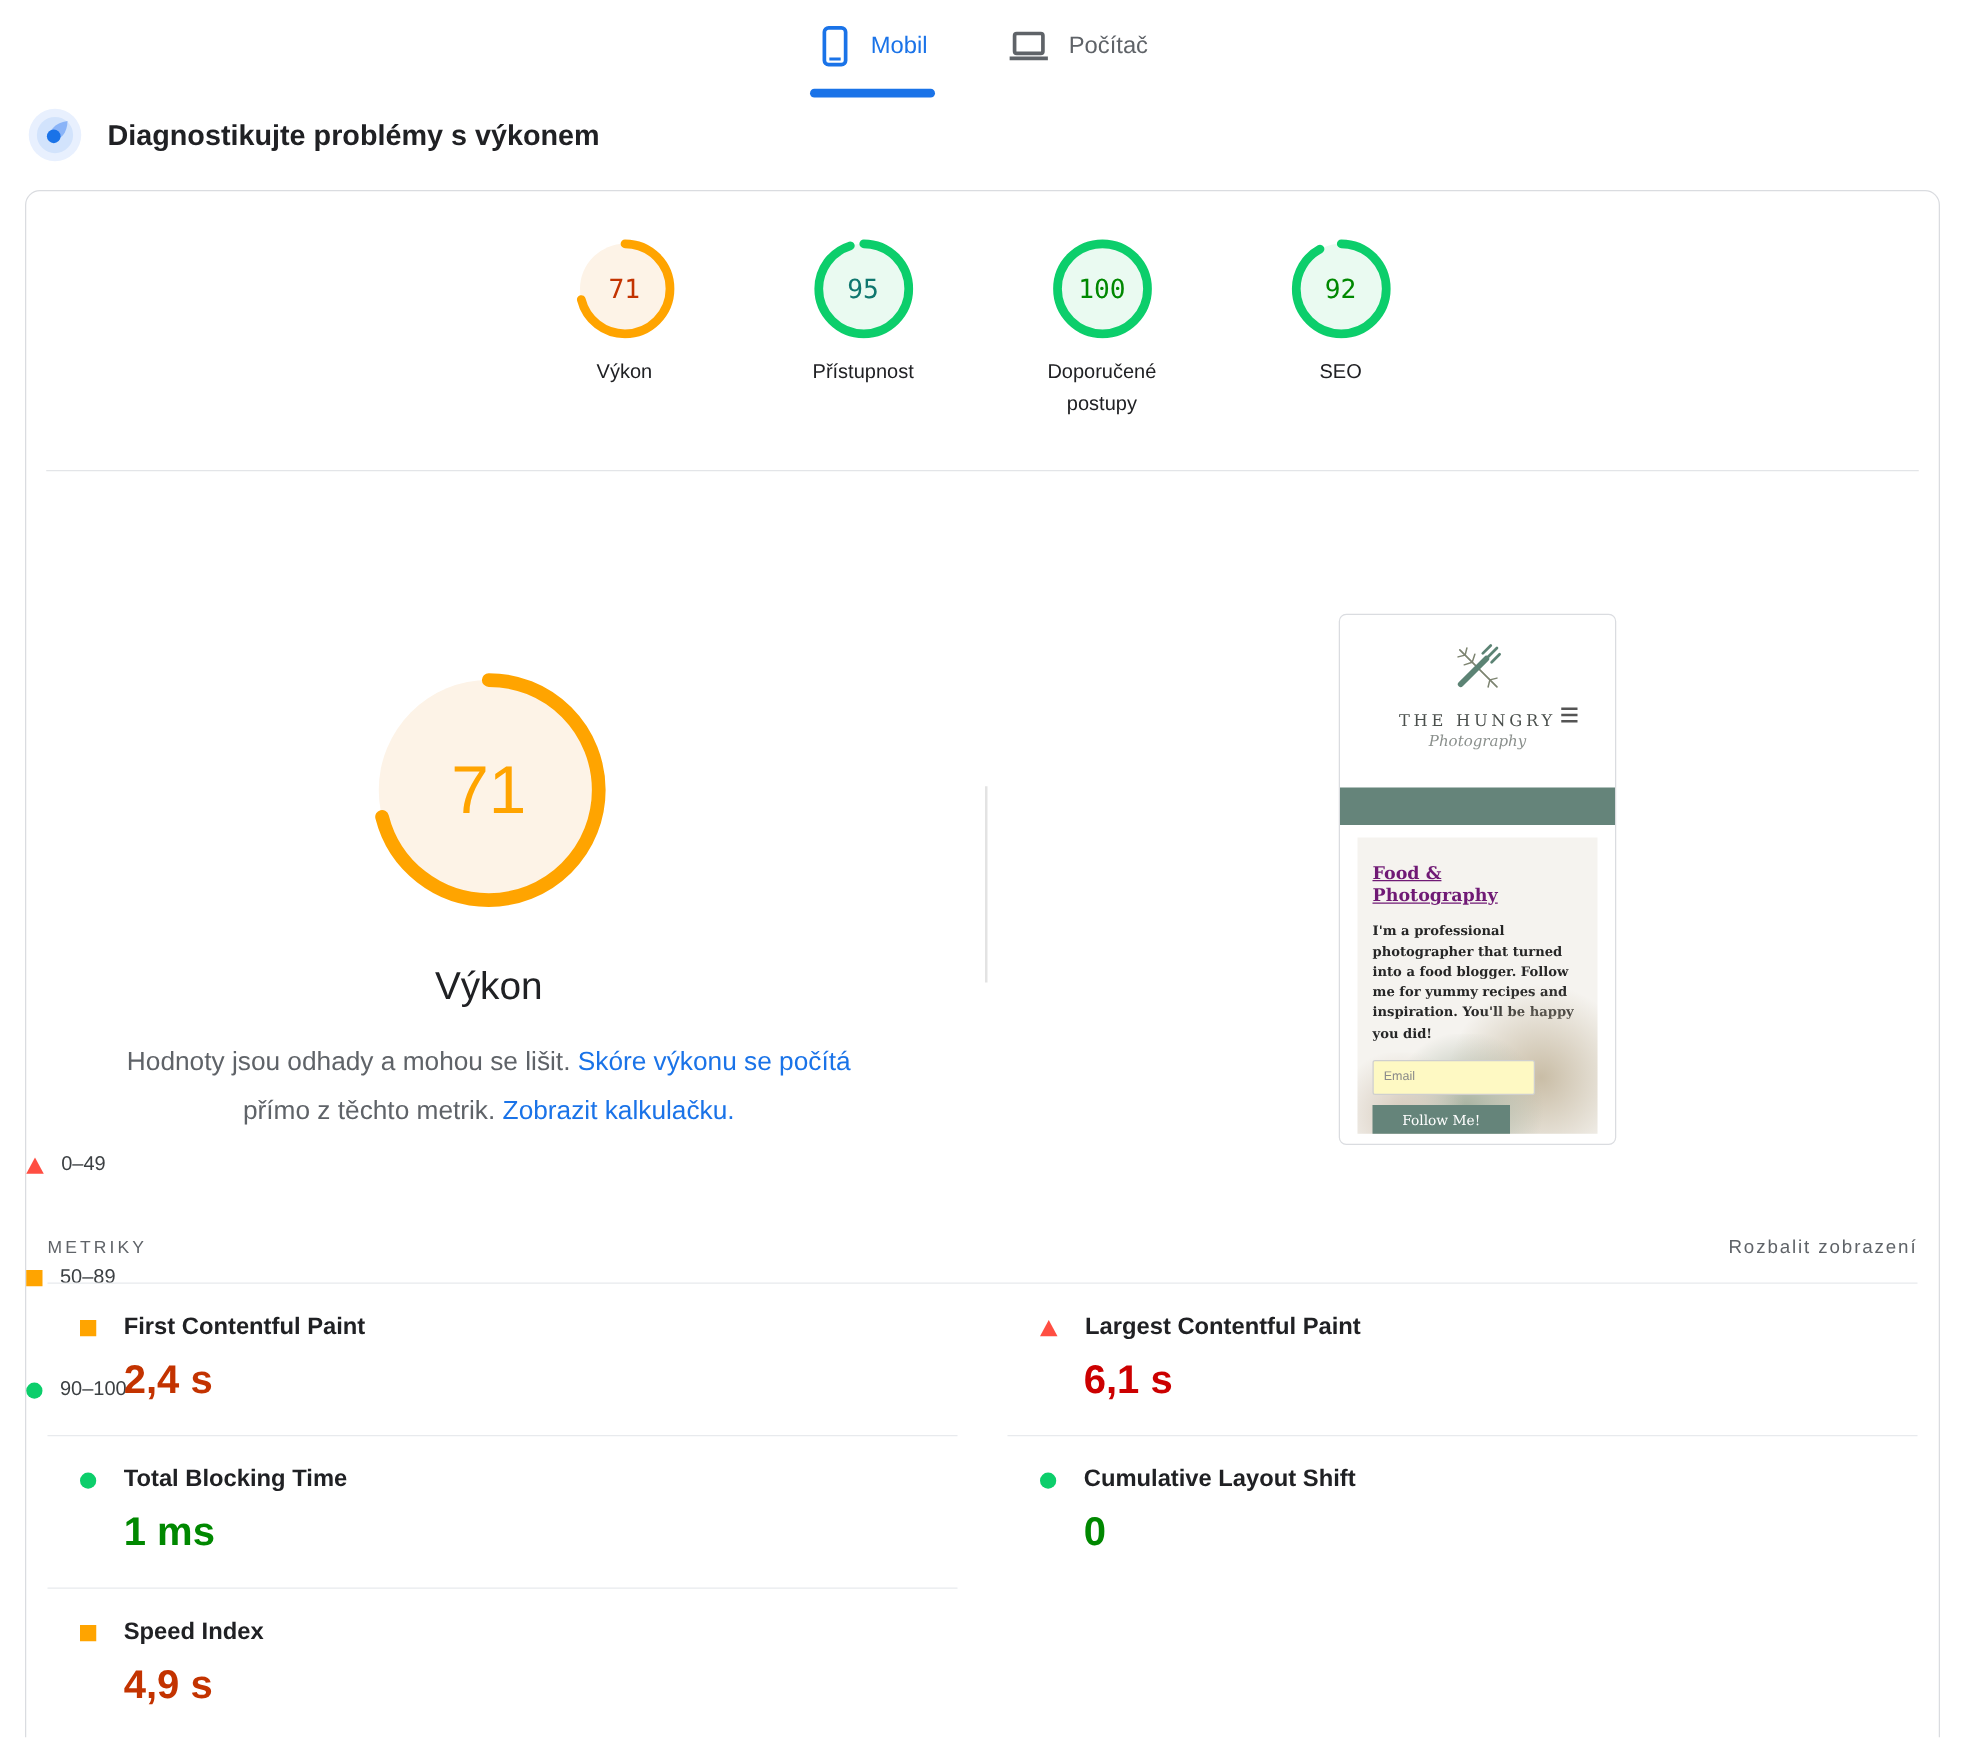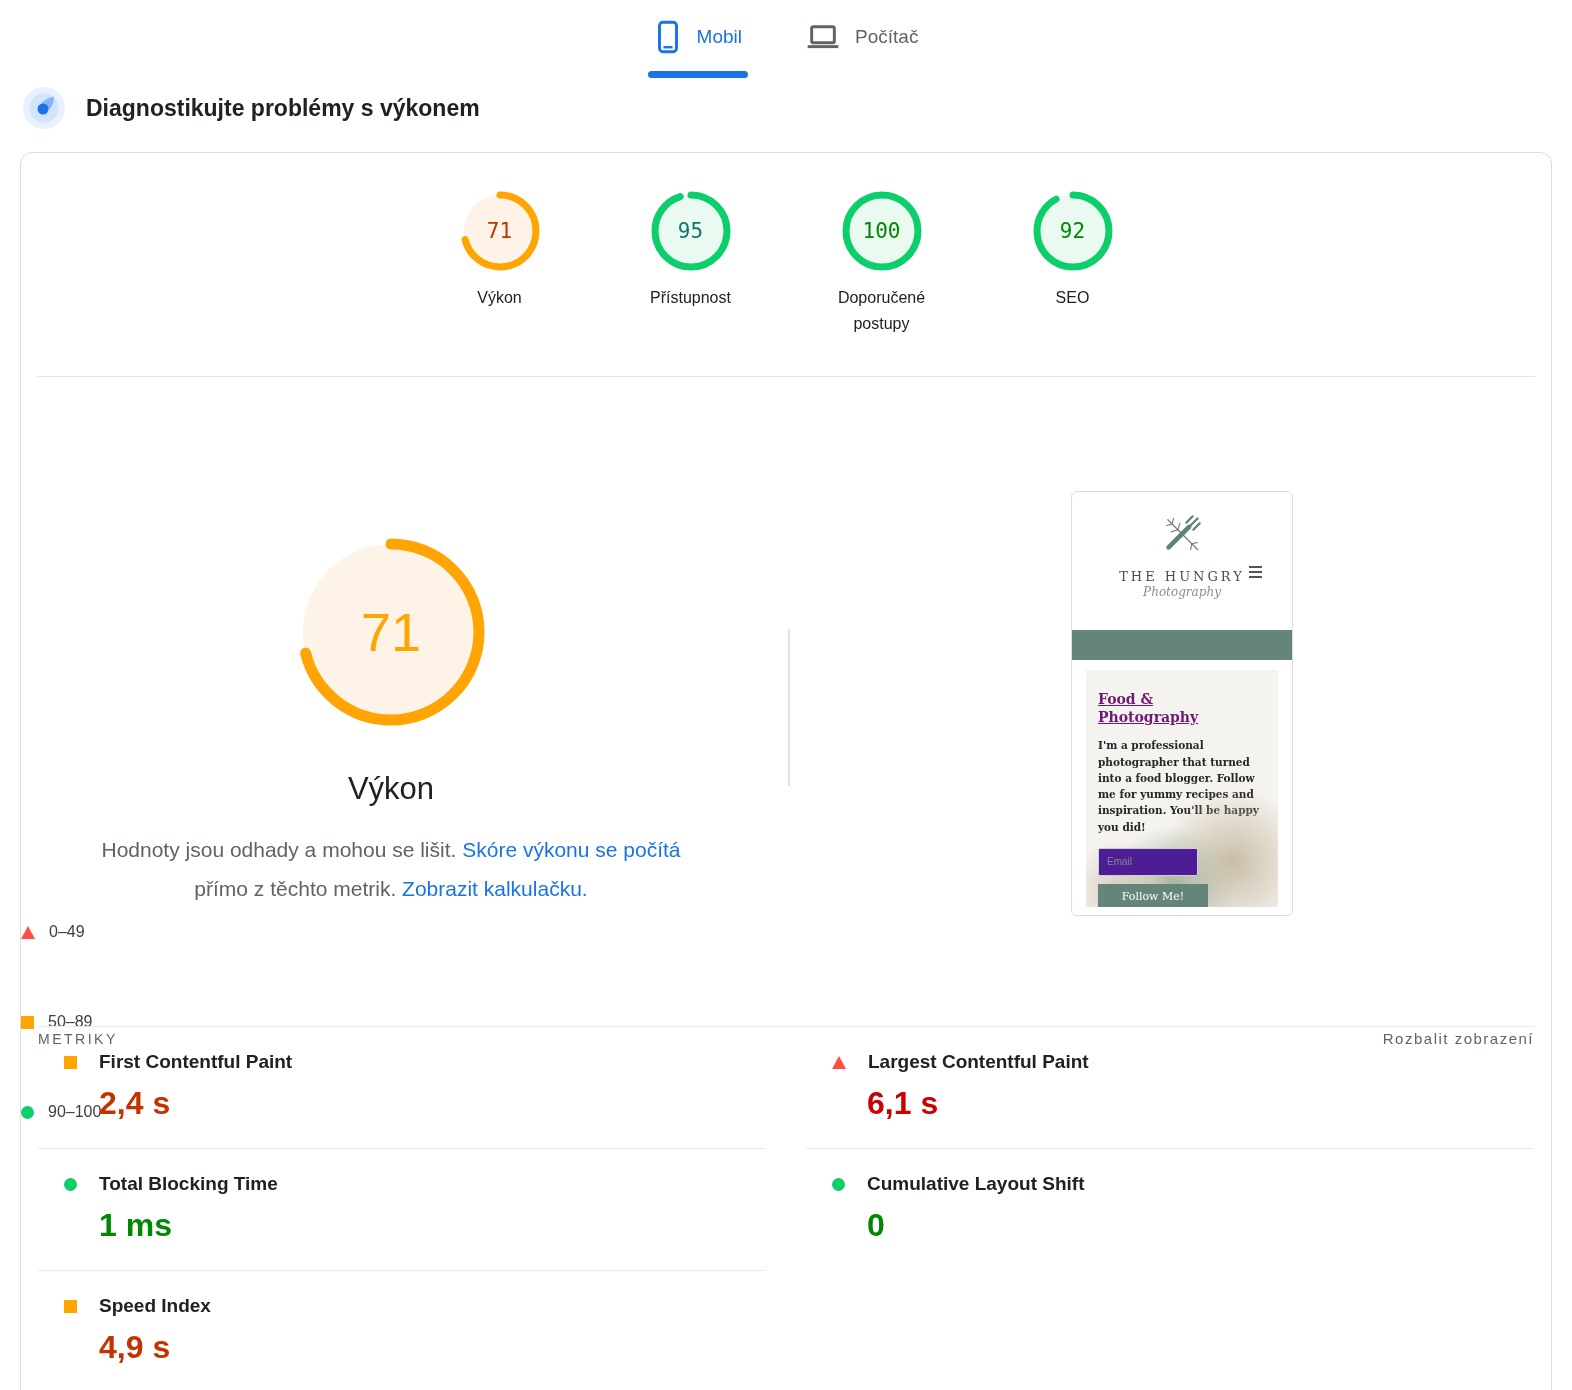--- a/index.html
+++ b/index.html
@@ -59,34 +59,34 @@
   .brand-script { font-family:"DejaVu Serif", serif; font-style:italic; font-size:12px; color:#8a8f8c; margin-top:1px; }
   .hamburger { position:absolute; top:74px; right:30px; display:flex; flex-direction:column; gap:3px; }
   .hamburger span { width:13px; height:2px; background:#555; }
   .nav-banner { position:absolute; top:138px; left:0; right:0; height:30px; }
   .hero { position:absolute; top:178px; left:14px; right:14px; bottom:8px; background:#f5f3ef; overflow:hidden;
           padding:20px 12px 0 12px; }
   .hero-heading { font-family:"DejaVu Serif", serif; font-weight:bold; font-size:14px; line-height:1.3;
                   color:#701a75; width:150px;text-decoration:underline; }
   .hero-body { font-family:"DejaVu Serif", serif; font-weight:bold; font-size:10.5px; line-height:1.55;
                color:#262626; margin-top:11px; }
-  .email-box { margin-top:13px; width:100px; height:28px; background:#4c1d95; border:1px solid #cfcfcf;
+  .email-box { margin-top:13px; width:130px; height:28px; background:#fef9c3; border:1px solid #cfcfcf;
                border-radius:2px; font-size:10px; color:#8a8a8a; line-height:26px; padding-left:8px; position:relative; z-index:2;}
   .follow-btn { margin-top:8px; width:110px; height:25px; color:#fff; font-size:11px; text-align:center;
                 line-height:25px; font-family:"DejaVu Serif", serif; position:relative; z-index:2; }
   .photo-blob1 { position:absolute; right:-30px; bottom:-30px; width:150px; height:150px;
                  background:radial-gradient(circle, #c9bda6 0%, rgba(201,189,166,0) 70%); }
   .photo-blob2 { position:absolute; right:40px; bottom:-40px; width:130px; height:120px;
                  background:radial-gradient(circle, #a7b2a0 0%, rgba(167,178,160,0) 70%); }
   .photo-blob3 { position:absolute; left:-20px; bottom:-35px; width:110px; height:100px;
                  background:radial-gradient(circle, #d6cabc 0%, rgba(214,202,188,0) 70%); }
 
   
   .metrics-head { position:absolute; top:836px; left:17px; right:17px; display:flex;
-                  justify-content:space-between; align-items:baseline;margin-top:41px; }
+                  justify-content:space-between; align-items:baseline; }
   .metrics-title { font-size:14px; letter-spacing:2.5px; color:#5f6368; font-weight:500; }
   .expand-link { font-size:15px; letter-spacing:1.5px; color:#5f6368; cursor:pointer; }
   .metrics-head-divider { position:absolute; top:873px; left:17px; right:17px; height:1px; background:#e8eaed; }
   .metrics-grid { position:absolute; top:874px; left:17px; right:17px;
                   display:grid; grid-template-columns:1fr 1fr; column-gap:40px; }
   .metric { padding:24px 0 26px 26px;font-weight:bold; }
   .metric.bb { border-bottom:1px solid #e8eaed; }
   .m-head { display:flex; align-items:center; gap:22px; }
   .m-name { font-size:19px; color:#202124; }
   .m-value { margin-left:35px; margin-top:12px; font-size:32px; }

